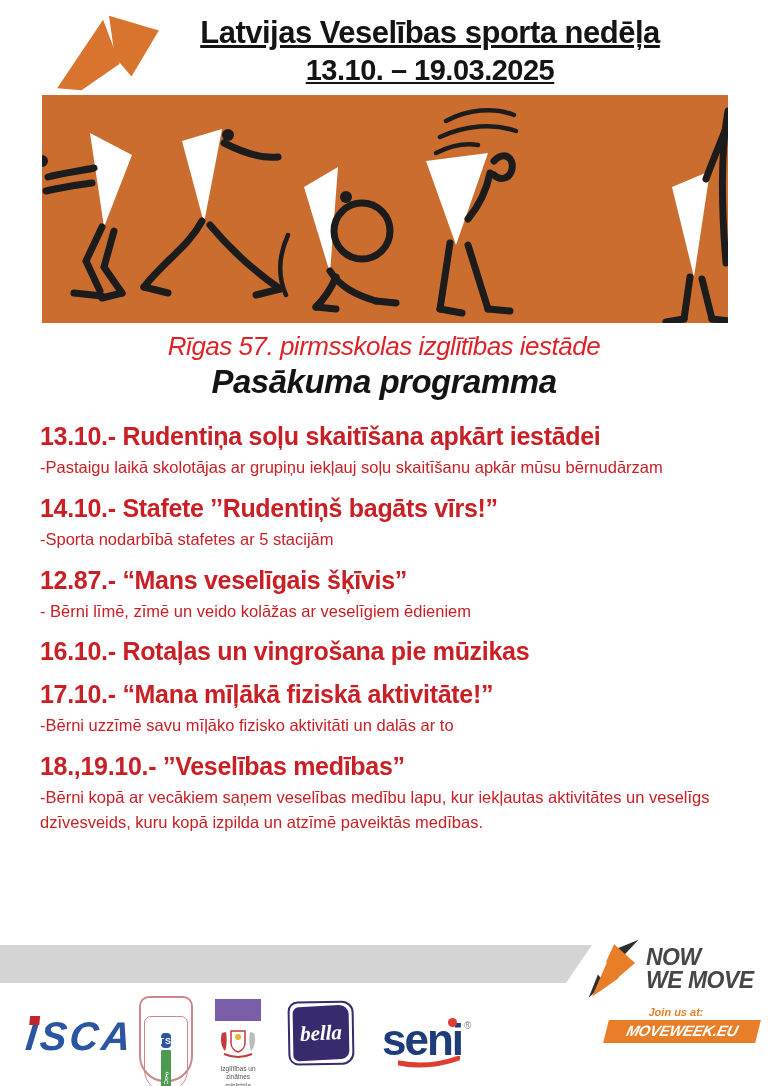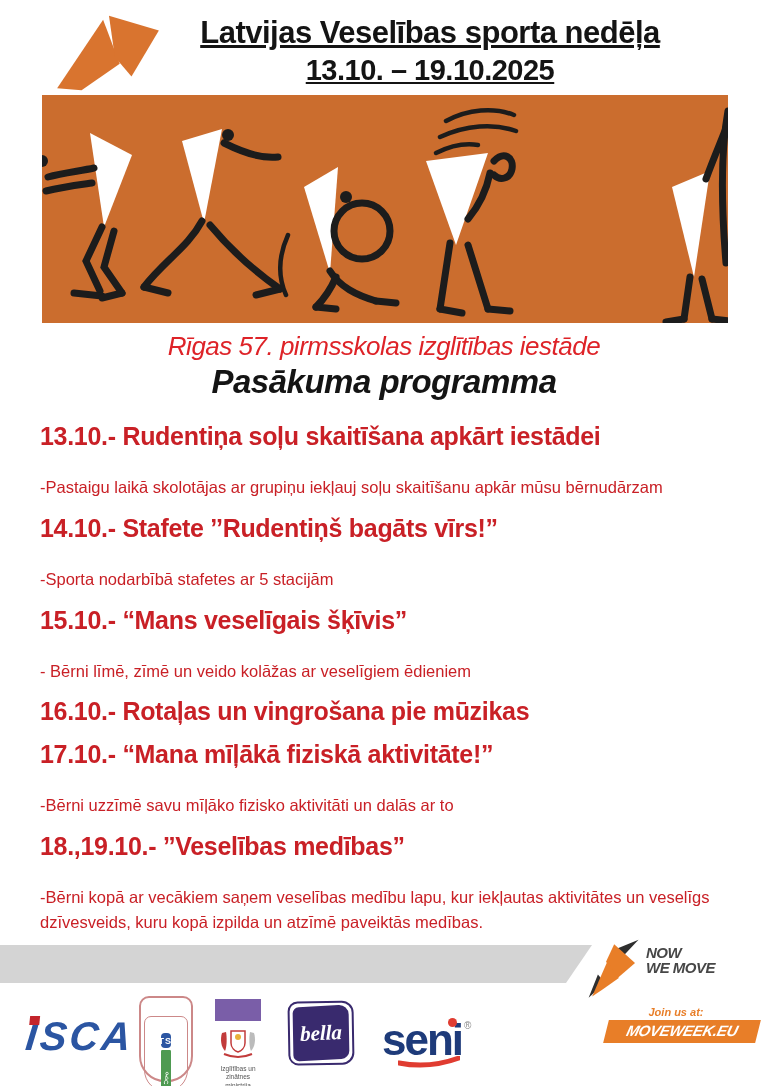--- a/index.html
+++ b/index.html
@@ -26,31 +26,31 @@
   
   .org-line{margin-top:8px;text-align:center;color:var(--red-bright);
     font-style:italic;font-size:26px;font-weight:500;letter-spacing:-0.5px;}
   .program-title{text-align:center;color:var(--dark);font-style:italic;
     font-size:33px;font-weight:700;letter-spacing:-0.5px;margin-top:1px;}
 
   
   .program{padding:20px 45px 0 40px;color:var(--red);}
   .event{margin-bottom:13px;}
   .event h2{font-size:25px;font-weight:700;line-height:1.2;letter-spacing:-0.3px;color:var(--red);}
-  .event p{font-size:16.5px;line-height:1.5;margin-top:24px;color:var(--red);font-weight:500;}
+  .event p{font-size:16.5px;line-height:1.5;margin-top:4px;color:var(--red);font-weight:500;}
 
   
   .footer{position:absolute;left:0;top:938px;width:768px;height:148px;}
   .gray-band{position:absolute;left:0;top:7px;width:592px;height:38px;background:var(--gray-band);
     clip-path:polygon(0 0,100% 0,calc(100% - 26px) 100%,0 100%);}
   .nwm{position:absolute;left:584px;top:0;width:184px;}
   .nwm-top{display:flex;align-items:flex-start;}
   .nwm-arrow{width:58px;height:62px;flex:0 0 auto;}
   .nwm-words{margin-left:4px;margin-top:8px;color:var(--nwm-gray);
-    font-style:italic;font-weight:700;font-size:15px;line-height:0.98;letter-spacing:-0.5px;}
+    font-style:italic;font-weight:700;font-size:23px;line-height:0.98;letter-spacing:-0.5px;}
   .nwm-join{margin-top:6px;text-align:center;color:var(--nwm-orange);
     font-style:italic;font-weight:700;font-size:11px;}
   .nwm-site{margin-top:2px;margin-left:22px;width:152px;background:var(--nwm-orange);
     transform:skewX(-14deg);text-align:center;padding:2px 0 3px;}
   .nwm-site span{display:inline-block;transform:skewX(0deg);color:#fff;
     font-style:italic;font-weight:700;font-size:15px;letter-spacing:-0.3px;}
 
   
   .logos{position:absolute;left:0;top:58px;width:768px;height:90px;}
   .isca{position:absolute;left:26px;top:18px;color:var(--isca-blue);
@@ -91,21 +91,21 @@
 
 <div class="page">
 
   <div class="header">
     <svg class="header-logo" viewBox="0 0 110 92" aria-hidden="true">
       <polygon points="3,80 50,10 67,55 28,82" fill="#D9742F"></polygon>
       <polygon points="56,6 107,21 79,68 62,48" fill="#D9742F"></polygon>
     </svg>
     <div class="title-block">
       <h1>Latvijas Veselības sporta nedēļa</h1>
-      <div class="date-range">13.10. – 19.10.2025</div>
+      <div class="date-range">13.10. – 19.03.2025</div>
     </div>
   </div>
 
   <div class="banner">
     <svg viewBox="0 0 686 228" preserveAspectRatio="none" aria-hidden="true">
 
       <polygon points="48,38 90,60 62,132" fill="#fff"></polygon>
       <path class="stroke" d="M6,82 C20,78 38,76 52,73"></path>
       <path class="stroke" d="M4,96 C20,92 36,90 50,88"></path>
       <circle cx="56,66" cy="66" r="6" fill="#1c1c1c"></circle>
@@ -158,21 +158,21 @@
   <div class="program">
     <div class="event">
       <h2>13.10.- Rudentiņa soļu skaitīšana apkārt iestādei</h2>
       <p>-Pastaigu laikā skolotājas ar grupiņu iekļauj soļu skaitīšanu apkār mūsu bērnudārzam</p>
     </div>
     <div class="event">
       <h2>14.10.- Stafete ’’Rudentiņš bagāts vīrs!”</h2>
       <p>-Sporta nodarbībā stafetes ar 5 stacijām</p>
     </div>
     <div class="event">
-      <h2>15.10.- “Mans veselīgais šķīvis”</h2>
+      <h2>12.87.- “Mans veselīgais šķīvis”</h2>
       <p>- Bērni līmē, zīmē un veido kolāžas ar veselīgiem ēdieniem</p>
     </div>
     <div class="event">
       <h2>16.10.- Rotaļas un vingrošana pie mūzikas</h2>
     </div>
     <div class="event">
       <h2>17.10.- “Mana mīļākā fiziskā aktivitāte!”</h2>
       <p>-Bērni uzzīmē savu mīļāko fizisko aktivitāti un dalās ar to</p>
     </div>
     <div class="event">

